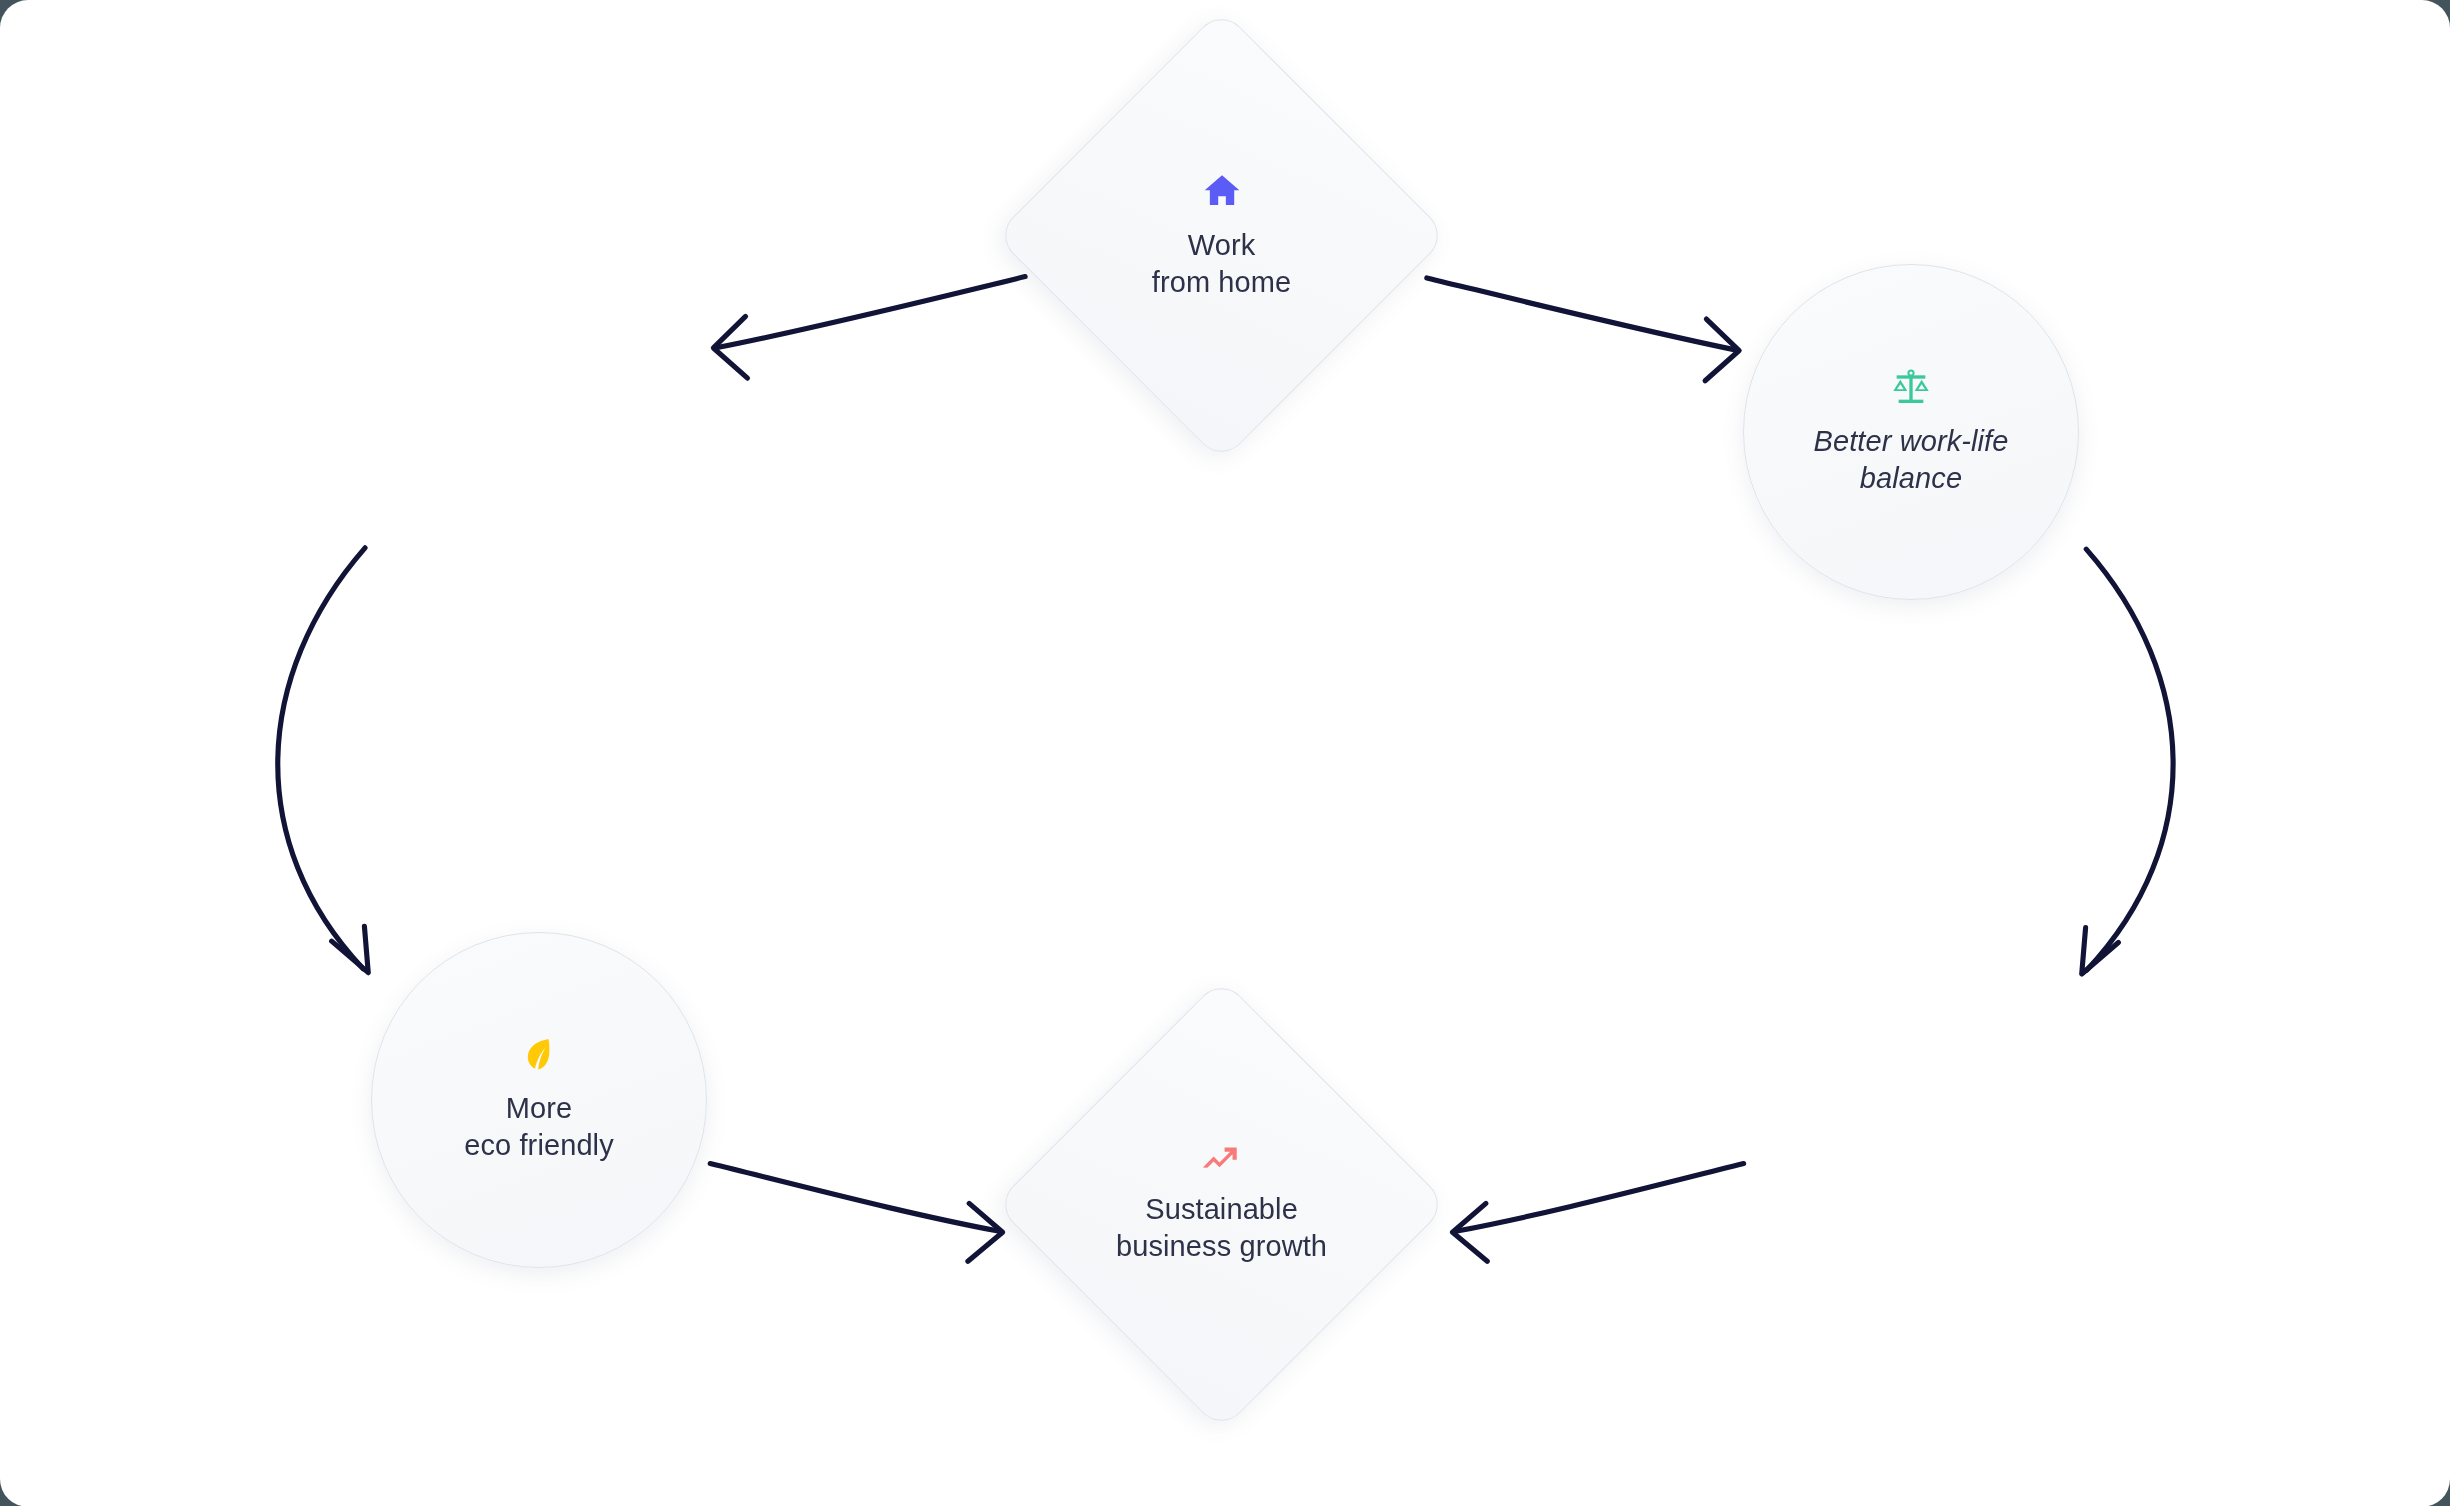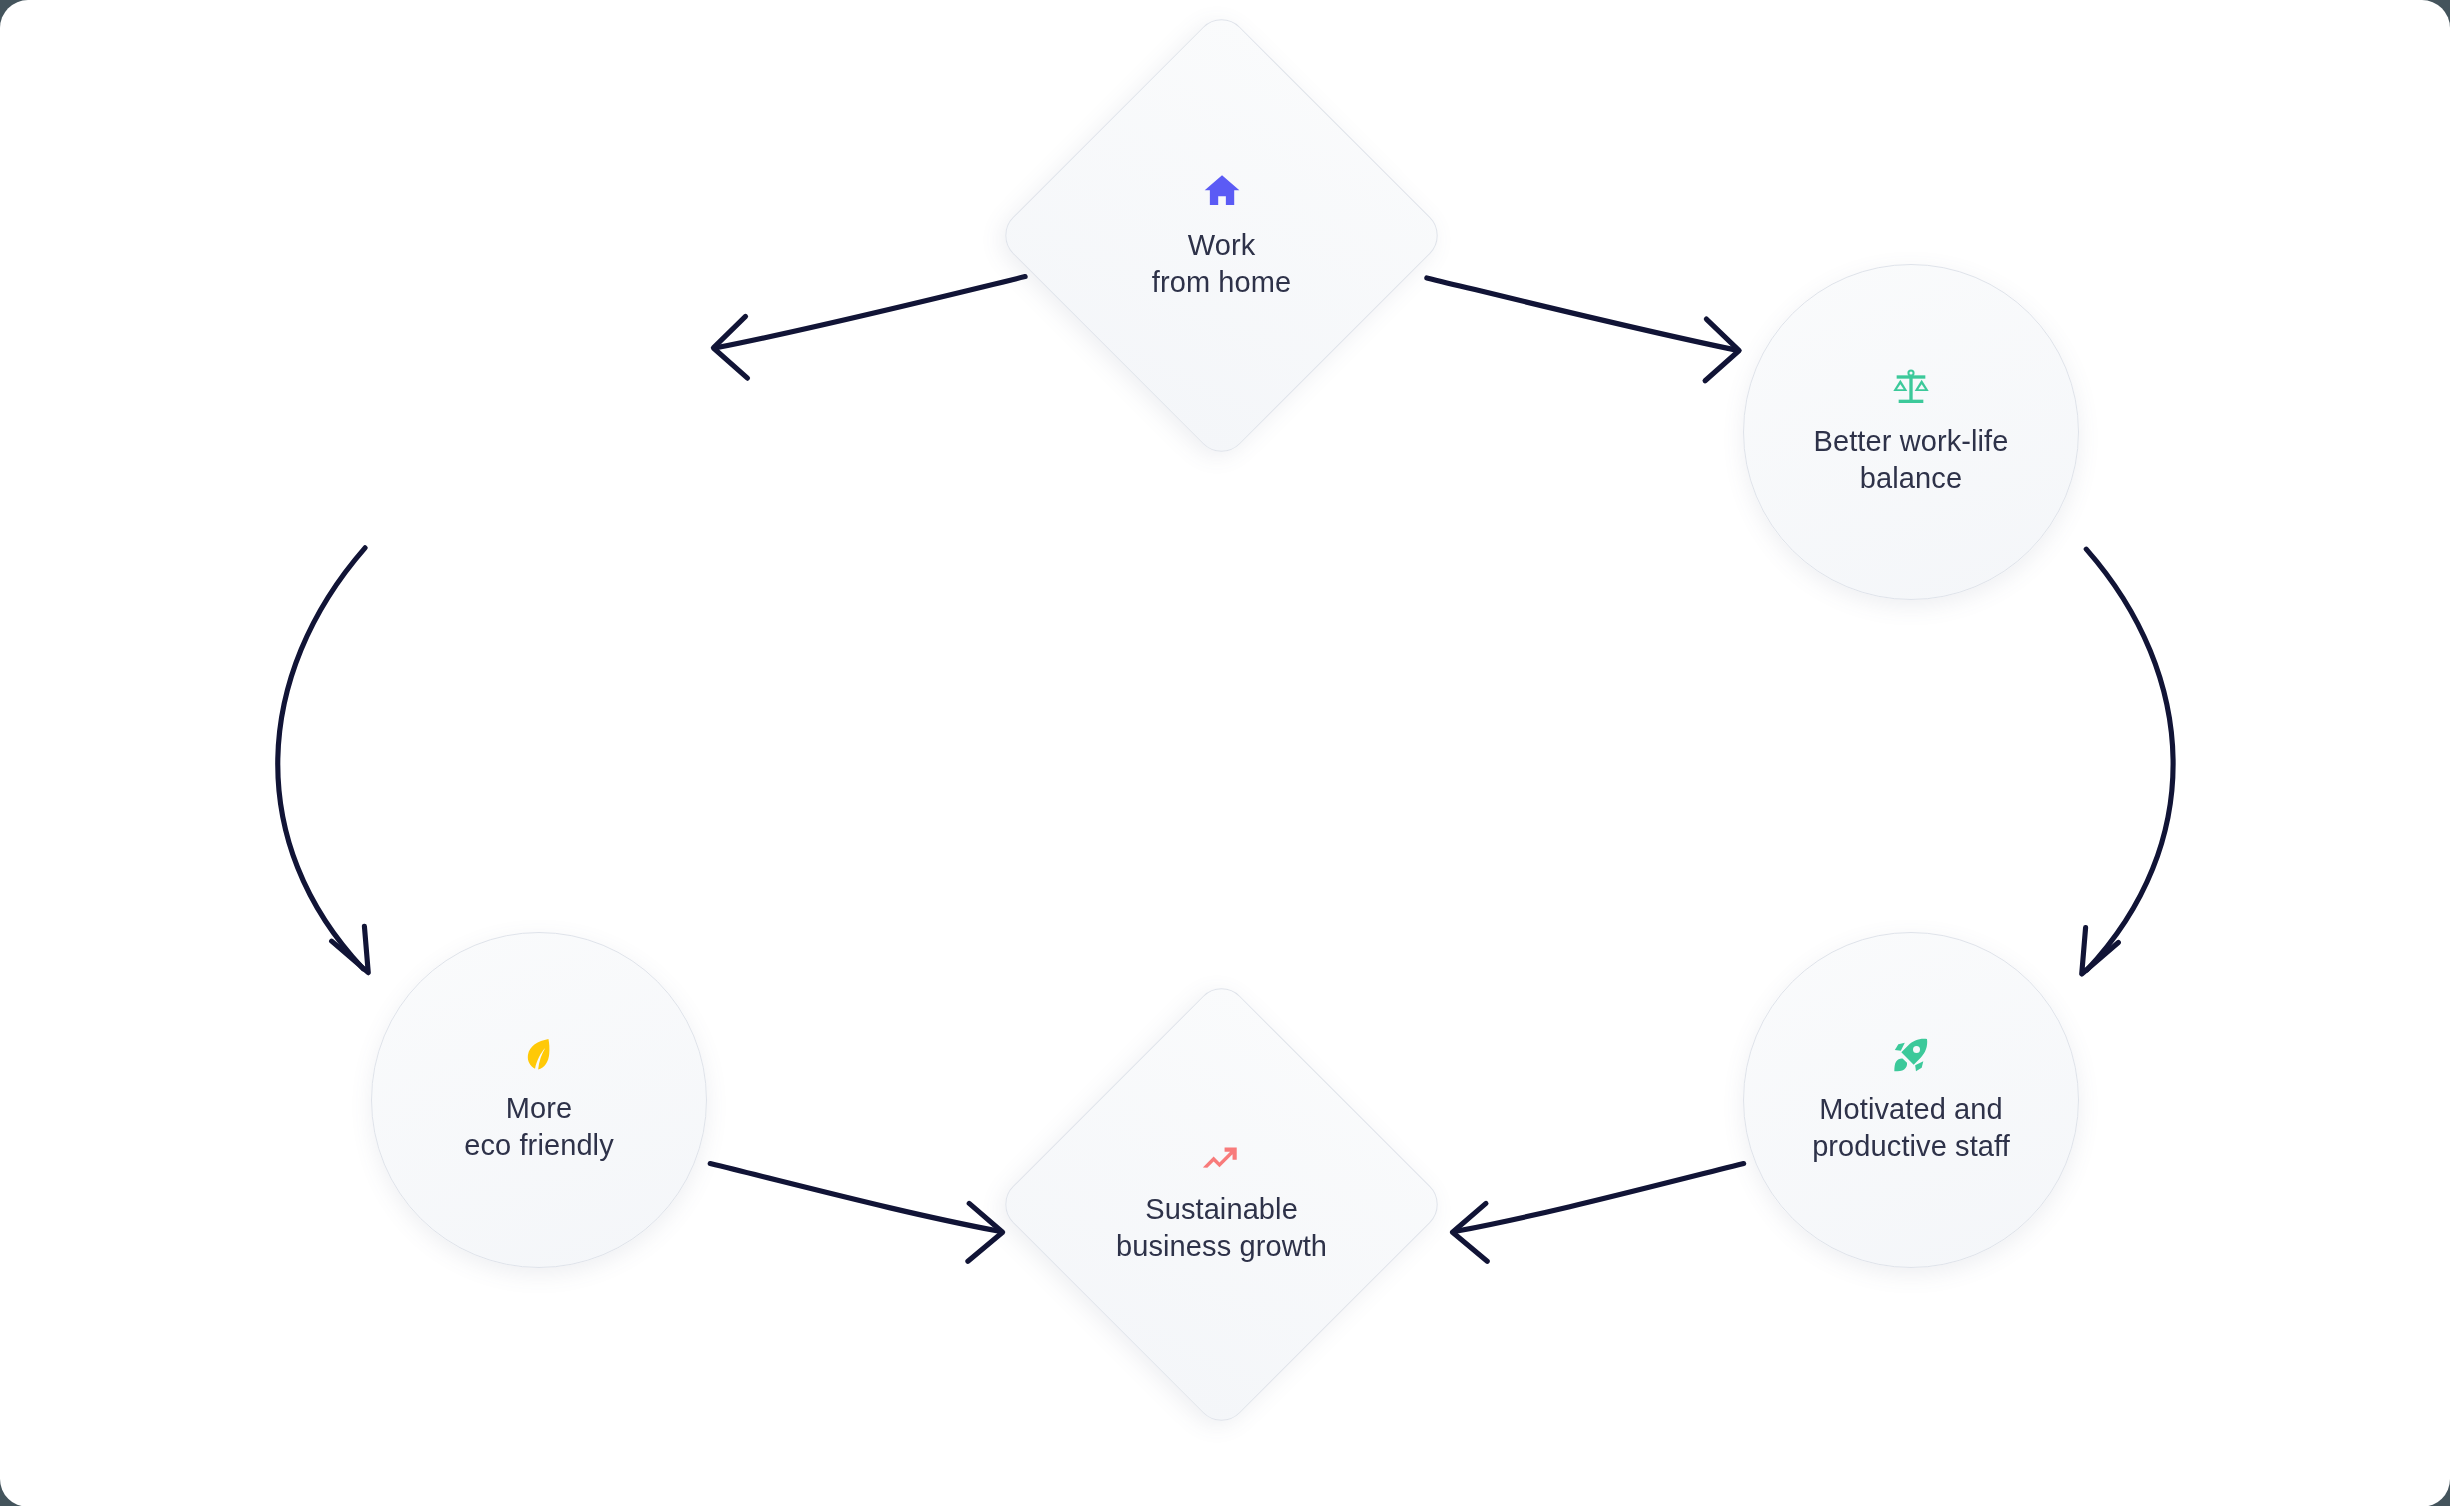--- a/index.html
+++ b/index.html
@@ -75,21 +75,21 @@
     line-height: 1.28;
     font-weight: 500;
     text-align: center;
     letter-spacing: 0.1px;
     white-space: pre-line;
   }
 
   
   #node-work-from-home   { left: 1061px; top: 75px;  width: 321px; height: 321px; }
   #node-fewer-commute    { left: 371px;  top: 264px;  width: 336px; height: 336px; }
-  #node-work-life        { left: 1743px; top: 264px;  width: 336px; height: 336px; }
+  #node-work-life        { left: 1743px; top: 264px;  width: 336px; height: 336px; font-style: italic; }
   #node-eco-friendly     { left: 371px;  top: 932px; width: 336px; height: 336px; }
   #node-motivated-staff  { left: 1743px; top: 932px; width: 336px; height: 336px; }
   #node-business-growth  { left: 1061px; top: 1044px; width: 321px; height: 321px; }
 </style>
 </head>
 <body>
 
 <div id="canvas">
 
   <svg id="edge-layer" viewBox="0 0 3812 2344">
@@ -168,37 +168,20 @@
       <span class="node-icon">
         <svg width="37" height="37" viewBox="0 0 24 24" aria-hidden="true">
           <path fill="#ffc907" d="M17.8 2.0C11.0 3.4 5.4 6.4 4.5 12.4c-.6 4.0 1.6 7.3 4.6 8.9 1.0-5.2 3.4-10.0 6.6-13.5-2.3 3.8-4.0 8.6-4.6 13.9 4.3-1.0 6.8-5.0 7.2-10.0.3-3.6.1-6.9-.5-9.7z"></path>
         </svg>
       </span>
       <div class="node-label">More
 eco friendly</div>
     </div>
   </div>
 
-  <div class="node circle" id="node-motivated-staff">
-    <div class="node-inner">
-      <span class="node-icon">
-        <svg width="40" height="40" viewBox="0 0 24 24" aria-hidden="true">
-          <g fill="#3cc99a">
-            <path d="M21.6 2.4c-4.4-.6-8.4 1.0-11.2 3.8L6.2 10.4l7.4 7.4 4.2-4.2c2.8-2.8 4.4-6.8 3.8-11.2z"></path>
-            <circle cx="15.3" cy="8.7" r="2.1" fill="#f6f8fb"></circle>
-            <path d="M8.3 4.6 4.4 5.6 2.3 9.0l3.6.5z"></path>
-            <path d="M19.4 15.7l-1.0 3.9-3.4 2.1-.5-3.6z"></path>
-            <path d="M7.1 14.2c-1.6-.2-3.1.4-4.0 1.7-.9 1.3-1.1 3.4-1.1 5.9 2.5 0 4.6-.2 5.9-1.1 1.3-.9 1.9-2.4 1.7-4.0z"></path>
-          </g>
-        </svg>
-      </span>
-      <div class="node-label">Motivated and
-productive staff</div>
-    </div>
-  </div>
 
   <div class="node diamond" id="node-business-growth">
     <div class="node-inner">
       <span class="node-icon">
         <svg width="42" height="30" viewBox="0 0 28 18" aria-hidden="true">
           <path fill="#f87b7b" d="M1.2 14.6 8.4 7.4l3.9 3.9 7.1-7.1h-3.7V1.4h8.1v8.1h-2.8V5.8l-8.7 8.7-3.9-3.9-4.2 4.2z"></path>
         </svg>
       </span>
       <div class="node-label">Sustainable
 business growth</div>

